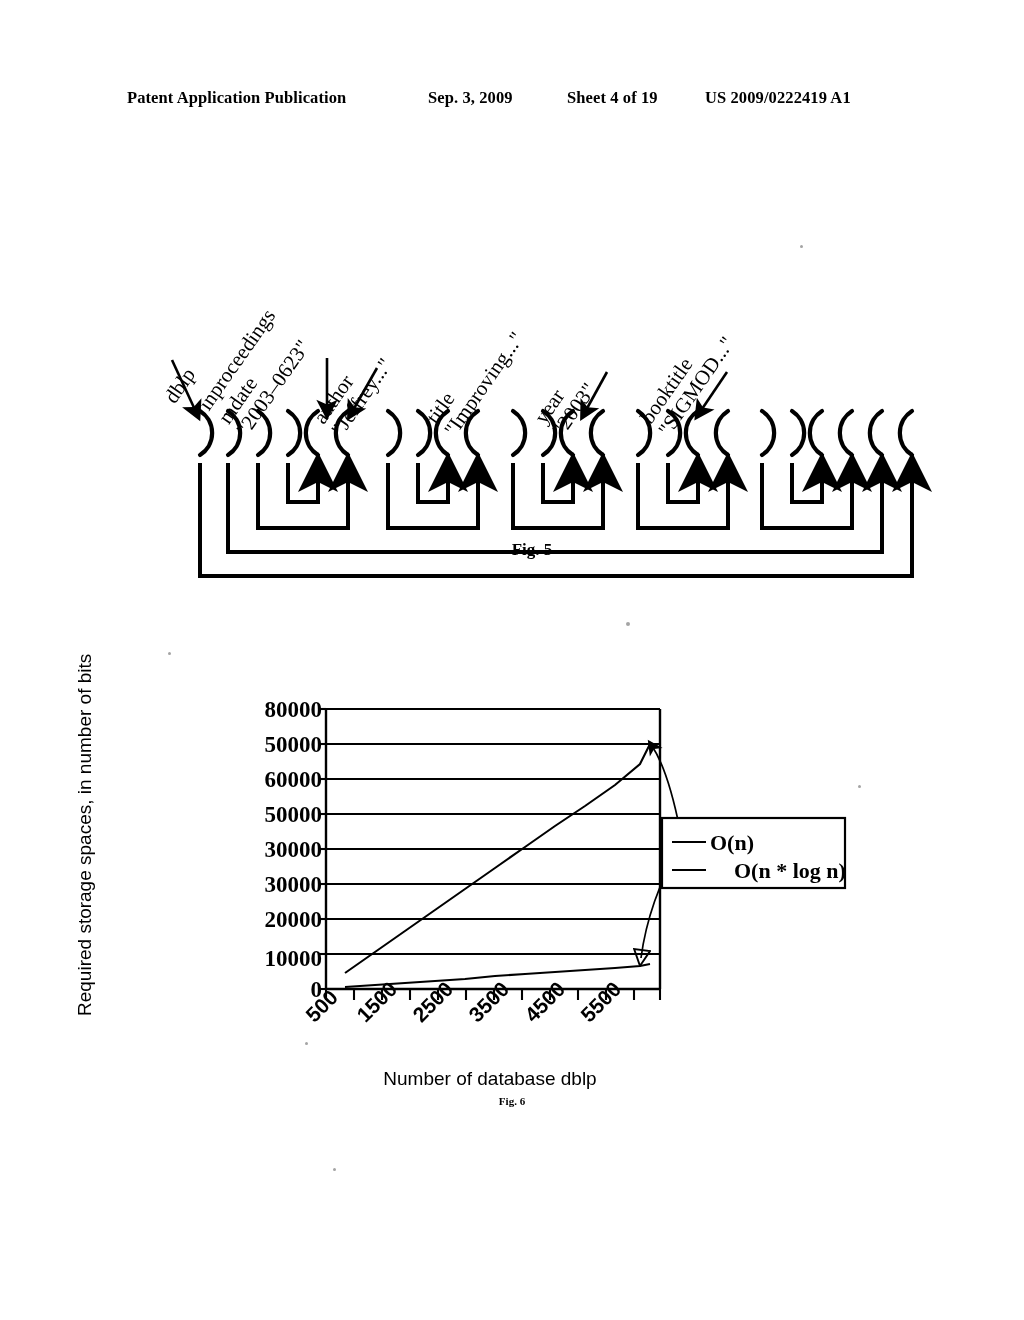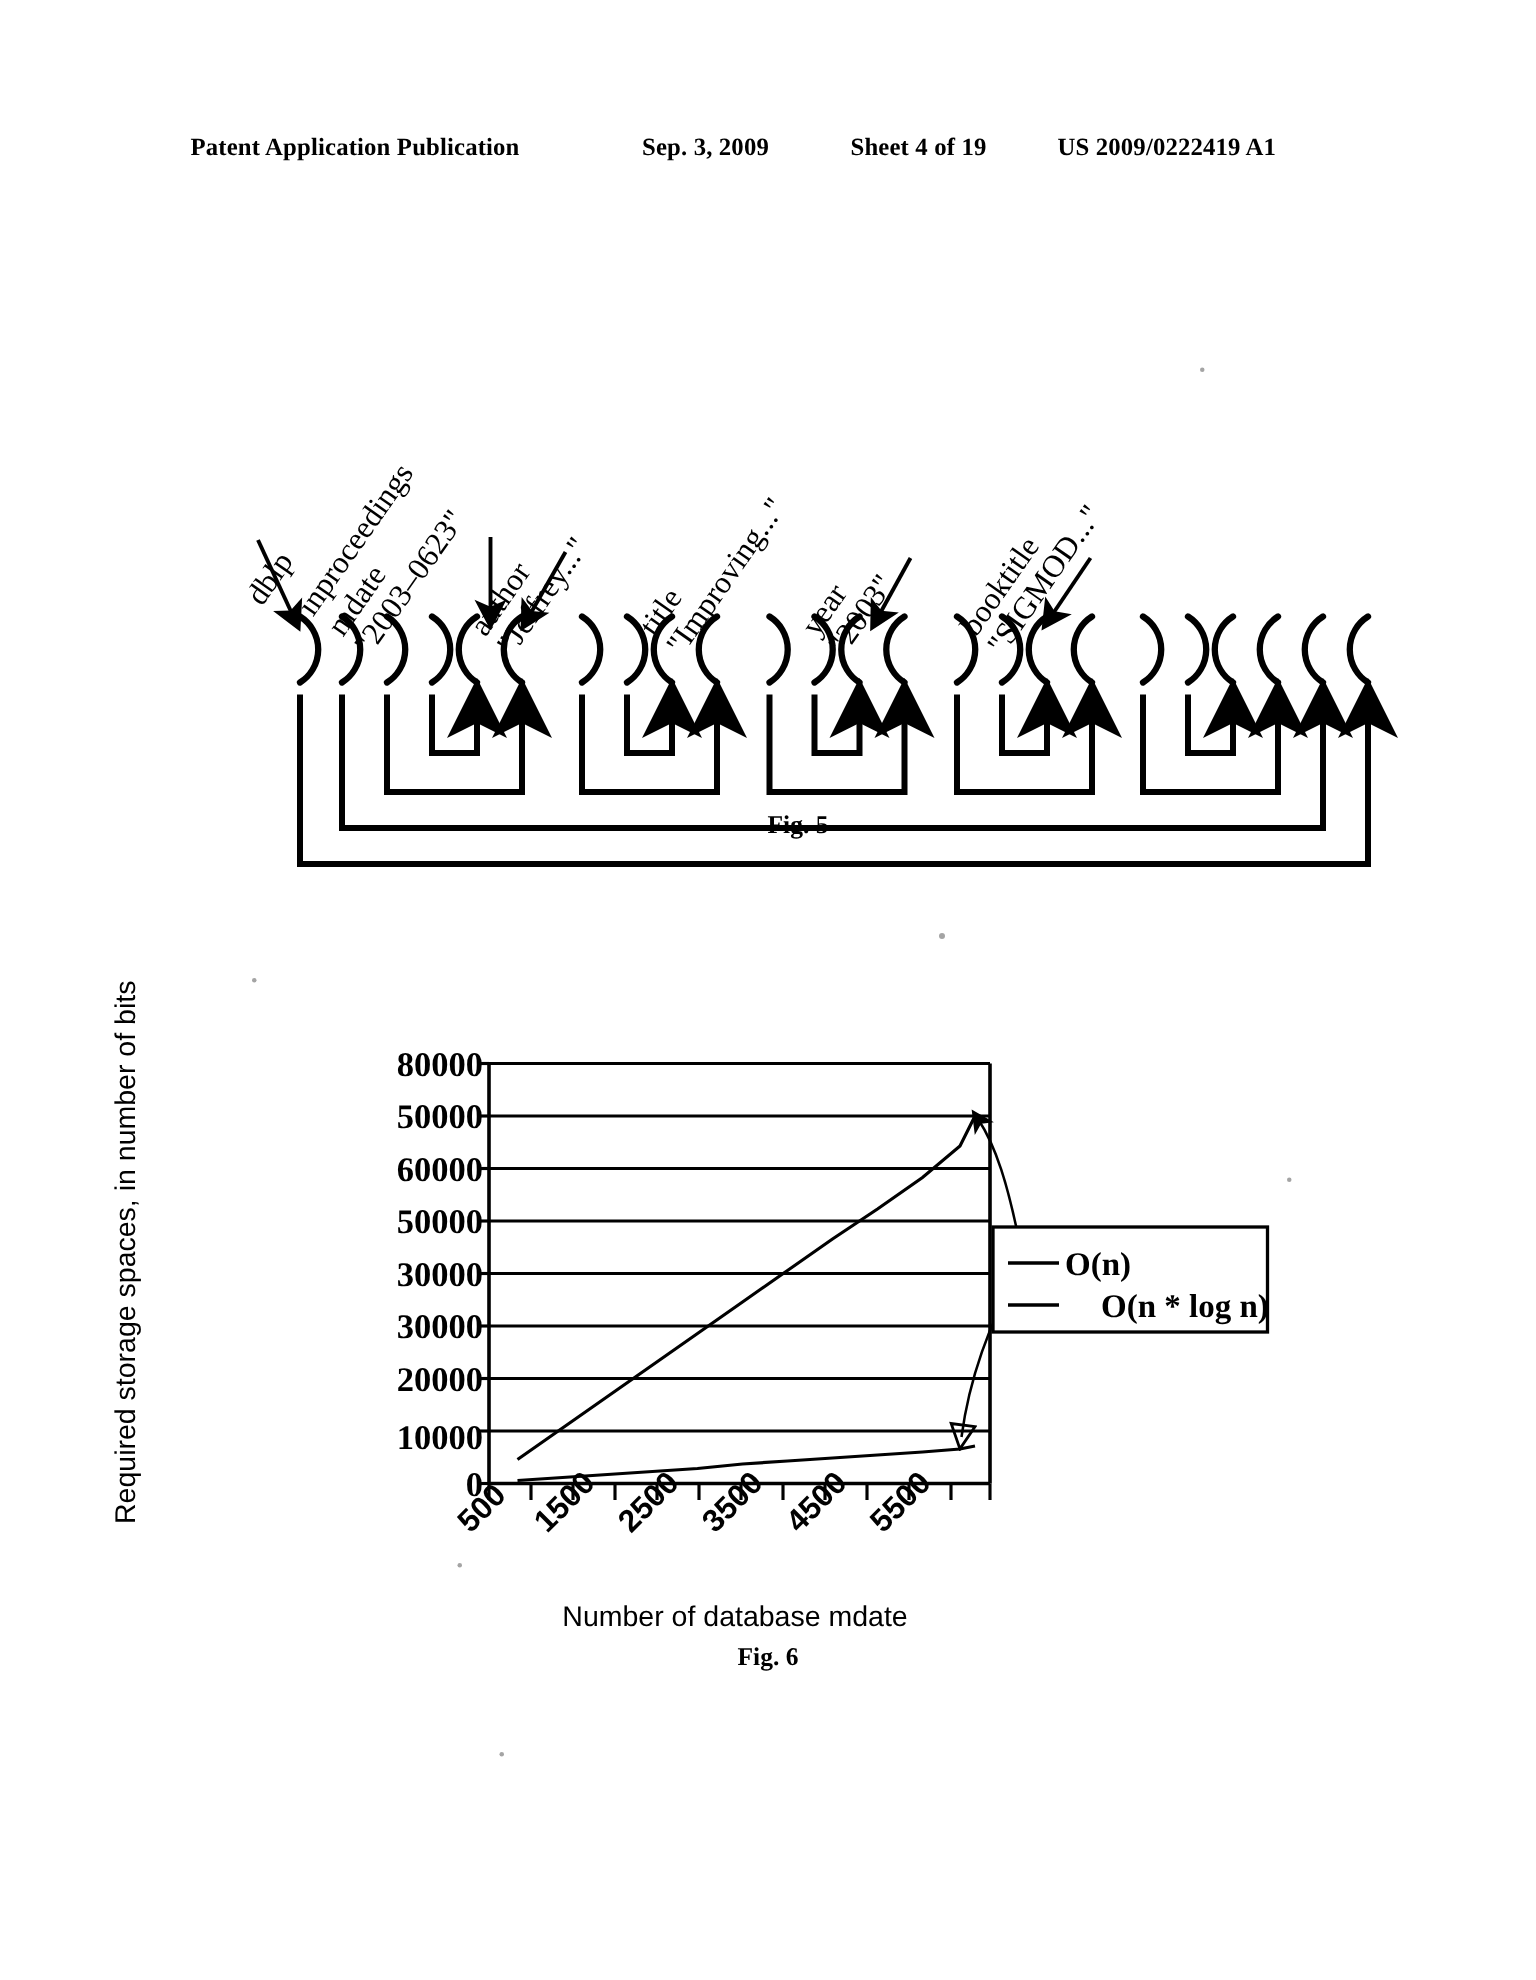--- a/index.html
+++ b/index.html
@@ -26,21 +26,21 @@
 
   #fig5-parens{position:absolute;left:0;top:0;width:1024px;height:380px;}
   #fig5-caption{position:absolute;left:0;top:330px;width:1024px;
        text-align:center;font-family:"Liberation Serif",serif;
        font-weight:bold;font-size:17px;padding-left:20px;}
 
   
   #fig6{position:absolute;left:0;top:680px;width:1024px;height:470px;}
   #fig6-caption{position:absolute;left:0;top:415px;width:1024px;
        text-align:center;font-family:"Liberation Serif",serif;
-       font-weight:bold;font-size:17px;}
+       font-weight:bold;font-size:11px;}
 
   #ylabel{position:absolute;left:-80px;top:160px;width:330px;
        text-align:center;transform:rotate(-90deg);
        font-family:"Liberation Sans",sans-serif;font-size:19px;
        white-space:nowrap;}
 
   .ytick{position:absolute;right:0;width:90px;text-align:right;
        font-family:Liberation Serif, serif;font-weight:bold;
        font-size:23px;line-height:1;}
   #yticks{position:absolute;left:232px;top:0;width:90px;height:320px;}
@@ -275,21 +275,21 @@
 
   <div id="xticks">
     <div class="xtick" style="left:301px;top:330px;">500</div>
     <div class="xtick" style="left:352px;top:330px;">1500</div>
     <div class="xtick" style="left:408px;top:330px;">2500</div>
     <div class="xtick" style="left:464px;top:330px;">3500</div>
     <div class="xtick" style="left:520px;top:330px;">4500</div>
     <div class="xtick" style="left:576px;top:330px;">5500</div>
   </div>
 
-  <div id="xlabel">Number of database mdate</div>
+  <div id="xlabel">Number of database dblp</div>
 
   <div id="fig6-caption">Fig. 6</div>
 </div>
 
 <div class="speck" style="left:626px;top:622px;width:4px;height:4px;"></div>
 <div class="speck" style="left:168px;top:652px;width:3px;height:3px;"></div>
 <div class="speck" style="left:858px;top:785px;width:3px;height:3px;"></div>
 <div class="speck" style="left:305px;top:1042px;width:3px;height:3px;"></div>
 <div class="speck" style="left:333px;top:1168px;width:3px;height:3px;"></div>
 <div class="speck" style="left:800px;top:245px;width:3px;height:3px;"></div>

